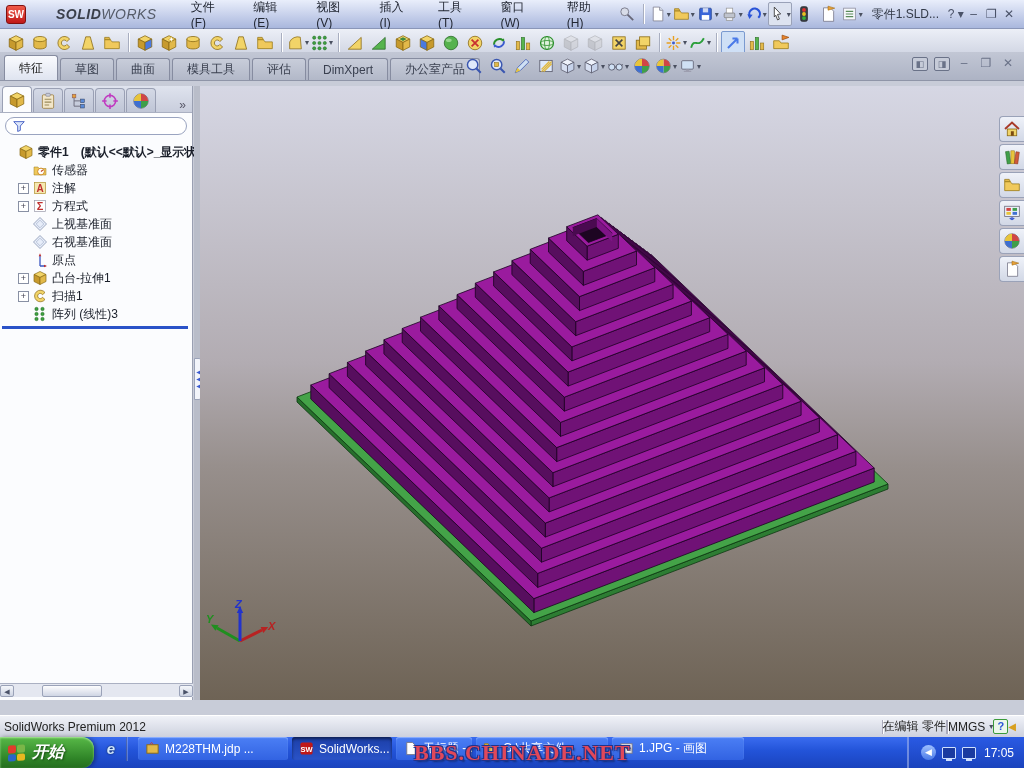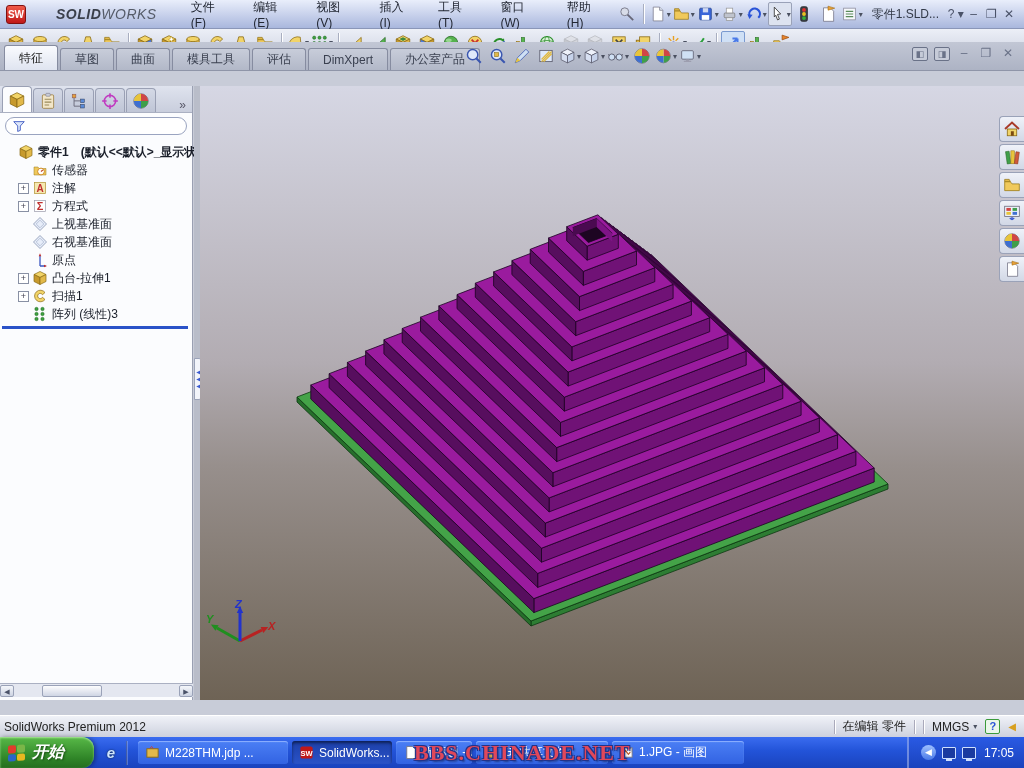--- a/index.html
+++ b/index.html
@@ -32,21 +32,21 @@
   .tbtn { width:24px; height:24px; display:inline-flex; align-items:center; justify-content:center;
     border:1px solid transparent; border-radius:2px; position:relative; }
   .tbtn.sel { background:#cfe0f6; border-color:#7a9ad0; }
   .tbtn.boxed { border-color:#9aa2b8; background:#dde3f0; }
   .tbtn.dis { opacity:.45; filter:grayscale(.8); }
   .ig { width:18px; height:18px; }
   .dd { font-size:8px; color:#4a5060; margin-left:1px; }
   .tsep { width:1px; height:20px; background:#a8aec0; margin:0 4px; box-shadow:1px 0 0 #fff; }
 
   
-  #cmdrow { left:0; top:42px; width:1024px; height:29px;
+  #cmdrow { left:0; top:52px; width:1024px; height:29px;
     background:linear-gradient(#c2c7d5,#adb3c4); border-bottom:1px solid #8f95a8; }
   #cmdtabs { position:absolute; left:4px; bottom:0; display:flex; align-items:flex-end; }
   .ctab { height:22px; padding:0 14px; font-size:12px; color:#3a4050; display:flex; align-items:center;
     border:1px solid #868ca0; border-bottom:none; border-radius:3px 3px 0 0; margin-right:2px;
     background:linear-gradient(#c8cdda,#b2b8c8); }
   .ctab.active { background:linear-gradient(#fafbfe,#dfe4f0); height:25px; color:#222; }
   #headsup { position:absolute; left:462px; top:2px; display:flex; align-items:center; }
   #docwin { position:absolute; right:8px; top:5px; display:flex; gap:6px; align-items:center; }
   .dwbtn { width:16px; height:14px; border:1px solid #6a7288; border-radius:2px; color:#6a7288;
     font-size:9px; line-height:12px; text-align:center; background:#c6cbd8; }
@@ -114,30 +114,30 @@
     background:linear-gradient(#eef0f6,#c8cdda); border:1px solid #9aa2b8; margin-right:1px; }
   .mtab { height:14px; padding:0 10px; font-size:11px; display:flex; align-items:center; color:#333;
     border:1px solid #868ca0; border-bottom:none; border-radius:3px 3px 0 0; margin-left:2px;
     background:linear-gradient(#c4c9d6,#b0b6c6); }
   .mtab.active { background:#f4f6fb; }
 
   
   #statusbar { left:0; top:715px; width:1024px; height:22px;
     background:linear-gradient(#f0f2f8,#cdd1de); border-top:1px solid #fff; display:flex; align-items:center;
     font-size:12px; color:#222; padding:0 4px; }
-  #statusright { margin-left:auto; display:flex; align-items:center; gap:8px; padding-right:4px; }
+  #statusright { margin-left:auto; display:flex; align-items:center; padding-right:4px; }
   .ssep { width:1px; height:14px; background:#aab; box-shadow:1px 0 0 #fff; }
   #unitsdd { display:flex; align-items:center; gap:3px; }
   #helpbox { width:15px; height:15px; border:1px solid #3a9a3a; background:#eaf6ea; color:#2a54d8;
     font-size:11px; font-weight:bold; text-align:center; line-height:13px; border-radius:2px; }
   #paneChev { color:#d8a020; font-size:10px; }
 
   
   #taskbar { left:0; top:737px; width:1024px; height:31px;
-    background:linear-gradient(#3a6cf0,#2253d8 45%,#1a43bd); display:flex; align-items:center; }
+    background:linear-gradient(#3a6cf0,#2253d8 45%,#1a43bd); display:flex; align-items:flex-start; }
   #startbtn { height:31px; width:94px; border-radius:0 12px 12px 0;
     background:linear-gradient(#58b948,#2f8427 70%,#256e1f);
     box-shadow:inset 0 1px 2px #a8e898, 2px 0 4px rgba(0,0,0,.35);
     display:flex; align-items:center; gap:6px; padding-left:8px; }
   #startbtn .flag { width:18px; height:16px; display:grid; grid-template-columns:8px 8px; grid-gap:1px;
     transform:skewY(-4deg); }
   #startbtn .flag i { border-radius:2px; }
   #starttext { color:#fff; font-size:16px; font-weight:bold; font-style:italic; text-shadow:1px 1px 2px #1a4a14; }
   #quick { display:flex; align-items:center; padding:0 8px; gap:6px; }
   .ql-ie { width:18px; height:18px; border-radius:50%; color:#cfe6ff; font-size:15px; font-weight:bold;

